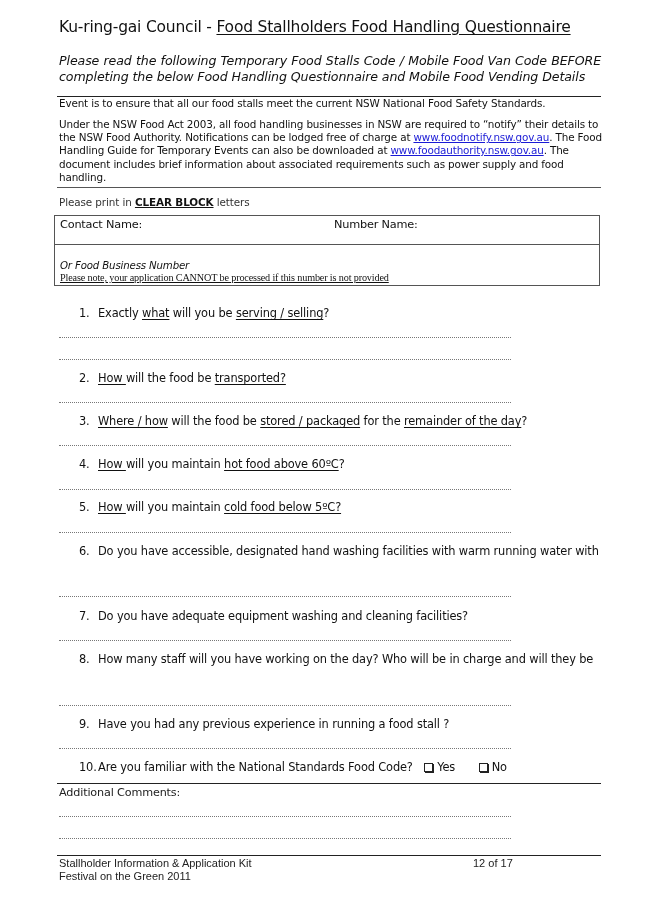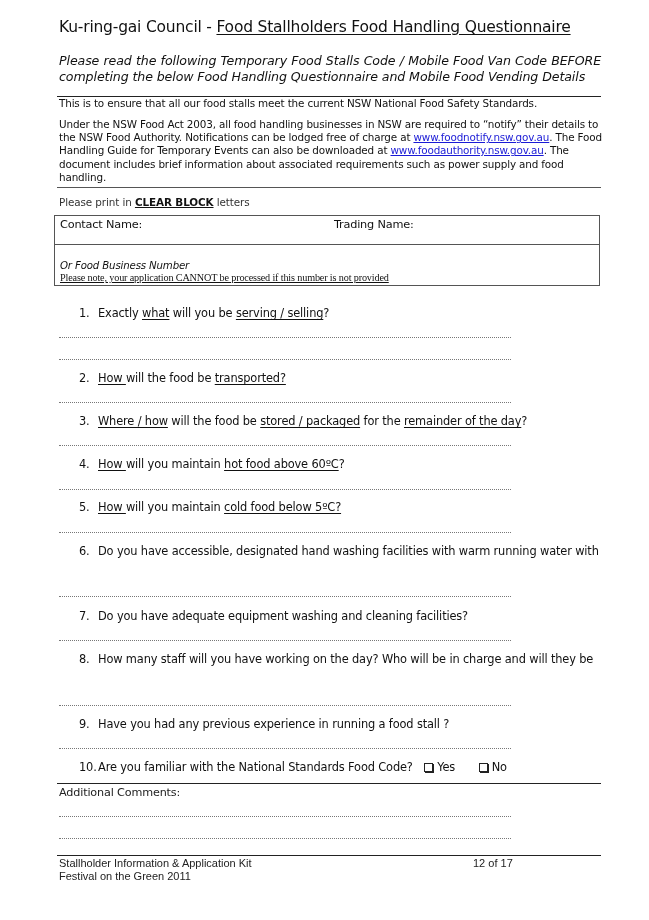--- a/index.html
+++ b/index.html
@@ -36,31 +36,31 @@
 </style>
 </head>
 <body>
 
 <div class="abs title"><span>Ku-ring-gai Council - </span><u>Food Stallholders Food Handling Questionnaire</u></div>
 
 <div class="abs subtitle">Please read the following Temporary Food Stalls Code / Mobile Food Van Code BEFORE completing the below Food Handling Questionnaire and Mobile Food Vending Details</div>
 
 <div class="abs hr" style="top:96px;width:544px;"></div>
 
-<div class="abs intro1">This is to ensure that all our food stalls meet the current NSW National Food Safety Standards.</div>
+<div class="abs intro1">Event is to ensure that all our food stalls meet the current NSW National Food Safety Standards.</div>
 
 <div class="abs intro2"><span>Under the NSW Food Act 2003, all food handling businesses in NSW are required to “notify” their details to the NSW Food Authority. Notifications can be lodged free of charge at </span><a class="link">www.foodnotify.nsw.gov.au</a><span>. The Food Handling Guide for Temporary Events can also be downloaded at </span><a class="link">www.foodauthority.nsw.gov.au</a><span>. The document includes brief information about associated requirements such as power supply and food handling.</span></div>
 
 <div class="abs hr" style="top:187px;width:544px;background:#555;"></div>
 
 <div class="abs print-note"><span>Please print in </span><u>CLEAR BLOCK</u><span> letters</span></div>
 
 <div class="abs form-box">
   <div class="abs form-contact">Contact Name:</div>
-  <div class="abs form-trading">Trading Name:</div>
+  <div class="abs form-trading">Number Name:</div>
   <div class="abs form-divider"></div>
   <div class="abs form-fbn">Or Food Business Number</div>
   <div class="abs form-warn">Please note, your application CANNOT be processed if this number is not provided</div>
 </div>
 
 <div class="abs q" style="top:306px;"><span class="num">1.</span><span>Exactly </span><u>what</u><span> will you be </span><u>serving / selling</u><span>?</span></div>
 <div class="abs dots" style="top:337px;"></div>
 <div class="abs dots" style="top:359px;"></div>
 
 <div class="abs q" style="top:371px;"><span class="num">2.</span><u>How </u><span>will the food be </span><u>transported?</u></div>

